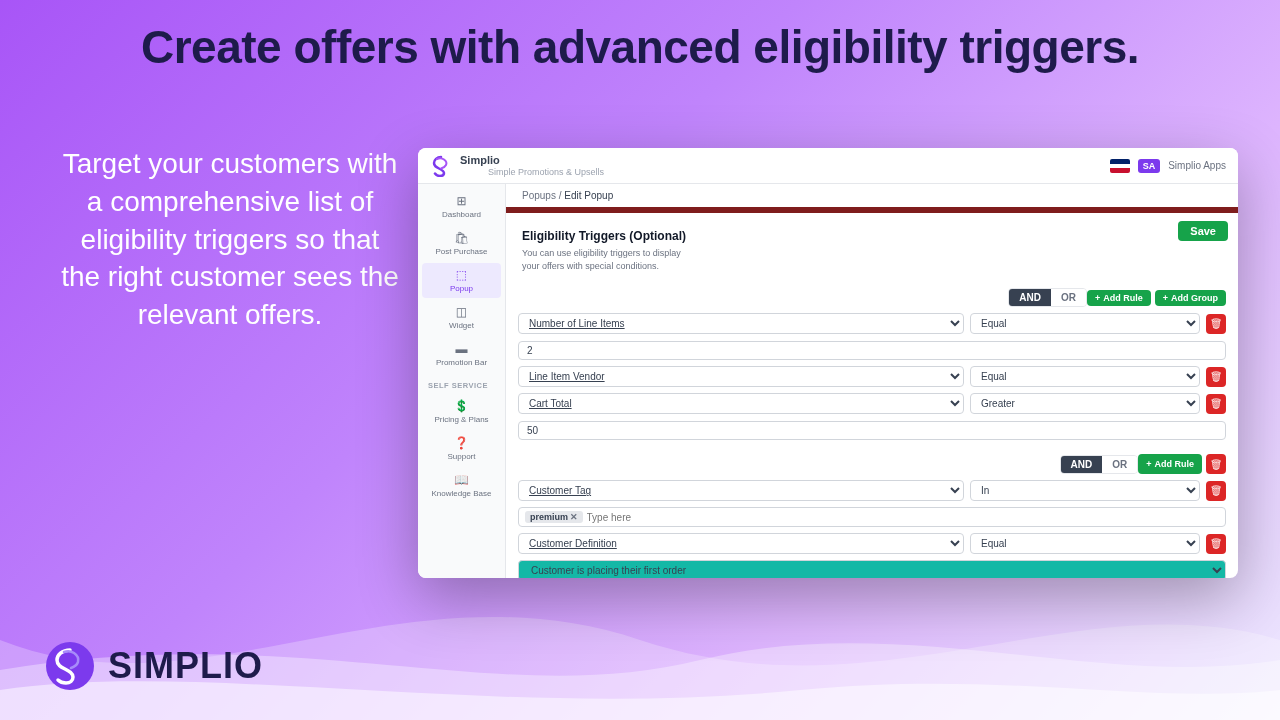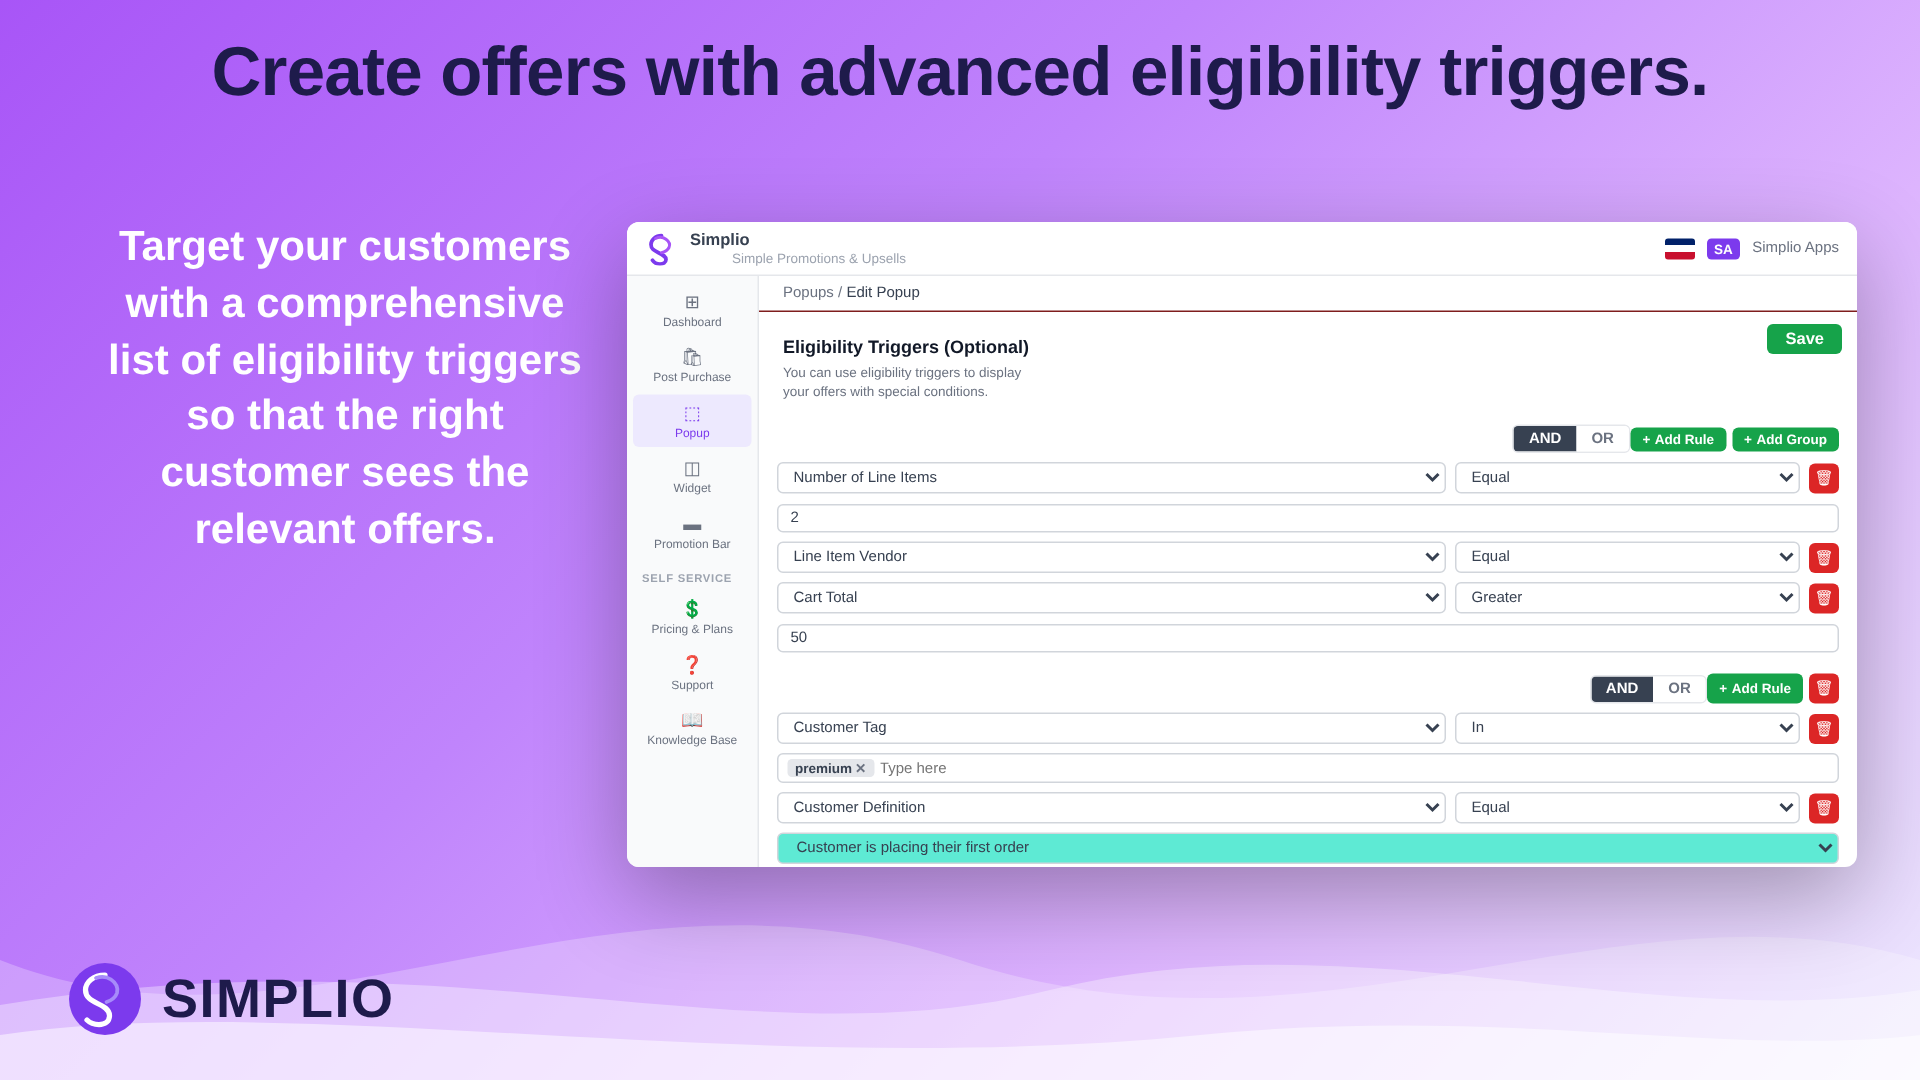--- a/index.html
+++ b/index.html
@@ -48,21 +48,21 @@
 
     
     .left-text {
       position: absolute;
       top: 145px;
       left: 60px;
       width: 340px;
       z-index: 2;
       color: #fff;
       font-size: 28px;
-      font-weight: 700;
+      font-weight: 400;
       line-height: 1.35;
       text-align: center;
     }
 
     
     .app-window {
       position: absolute;
       top: 148px;
       left: 418px;
       width: 820px;
@@ -179,21 +179,21 @@
     }
     .sidebar-item-label {
       font-size: 8px;
       color: #6b7280;
       text-align: center;
     }
 
     
     .breadcrumb-bar {
       padding: 6px 16px;
-      border-bottom: 1px solid #7f1d1d;
+      border-bottom: 6px solid #7f1d1d;
       font-size: 10px;
       color: #6b7280;
     }
     .breadcrumb-bar span.current {
       color: #374151;
       font-weight: 500;
     }
     .save-btn {
       background: #16a34a;
       color: #fff;
@@ -288,20 +288,21 @@
       border: 1px solid #d1d5db;
       border-radius: 4px;
       padding: 3px 6px;
       font-size: 10px;
       color: #374151;
       background: #fff;
       cursor: pointer;
     }
     .rule-select.field {
       flex: 2;
+      text-decoration: underline;
     }
     .rule-select.operator {
       flex: 1;
     }
     .rule-delete {
       background: #dc2626;
       color: #fff;
       border: none;
       border-radius: 4px;
       width: 20px;
@@ -360,21 +361,21 @@
     }
 
     
     .rule-dropdown {
       width: 100%;
       border: 1px solid #d1d5db;
       border-radius: 4px;
       padding: 3px 8px;
       font-size: 10px;
       color: #374151;
-      background: #5eead4;
+      background: #14b8a6;
       margin-bottom: 6px;
       cursor: pointer;
     }
 
     
     .logo-area {
       position: absolute;
       bottom: 28px;
       left: 44px;
       z-index: 4;

